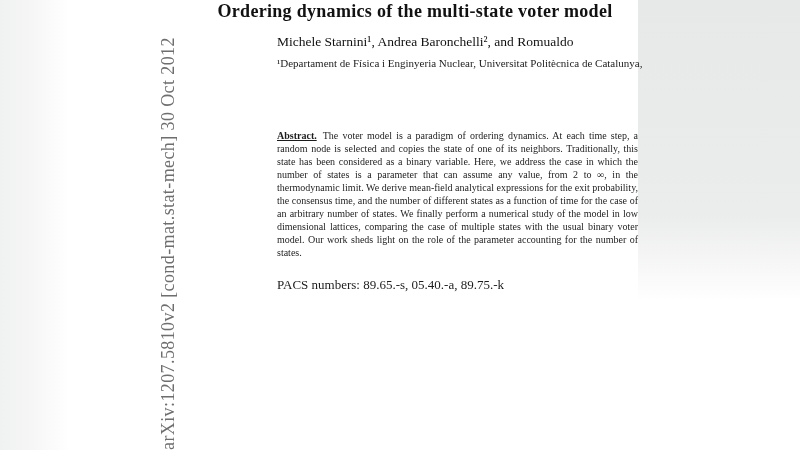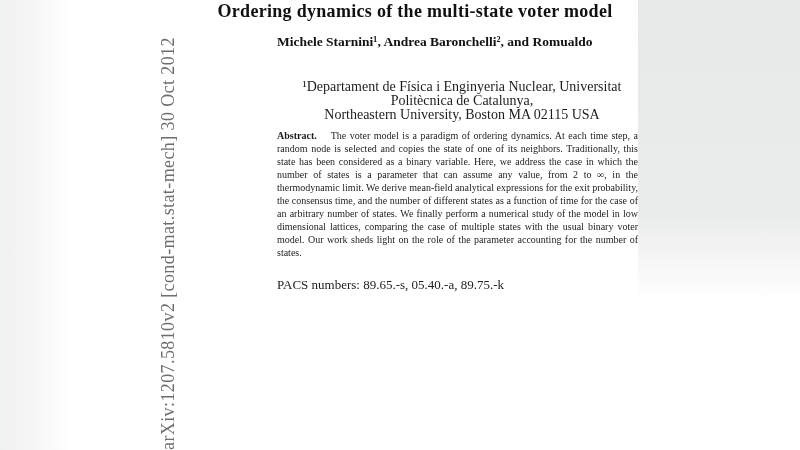--- a/index.html
+++ b/index.html
@@ -47,43 +47,43 @@
     font-size: 18px;
     font-weight: bold;
     letter-spacing: 0.3px;
     color: #111111;
   }
   .authors {
     position: absolute;
     left: 277px; top: 32px;
     width: 360px;
     font-size: 13.5px;
-    font-weight: bold;
+    font-weight: normal;
     line-height: 19px;
     color: #111111;
   }
   .affiliations {
     position: absolute;
-    left: 277px; top: 80px;
+    left: 277px; top: 56px;
     width: 370px;
-    font-size: 14px;
+    font-size: 11px;
     line-height: 14px;
-    text-align: center;
   }
   .abstract {
     position: absolute;
     left: 277px; top: 129px;
     width: 361px;
     font-size: 10px;
     line-height: 13px;
     text-align: justify;
   }
   .abstract .abs-label {
     font-weight: bold;
-    margin-right: 14px;
+    margin-right: 6px;
+    text-decoration: underline;
   }
   .pacs {
     position: absolute;
     left: 277px; top: 277px;
     width: 370px;
     font-size: 13px;
   }
 </style>
 </head>
 <body>
@@ -95,21 +95,20 @@
   <div class="arxiv-stamp">arXiv:1207.5810v2 [cond-mat.stat-mech] 30 Oct 2012</div>
 
   <h1 class="title">Ordering dynamics of the multi-state voter model</h1>
 
   <div class="authors">
     <div>Michele Starnini¹, Andrea Baronchelli², and Romualdo</div>
   </div>
 
   <div class="affiliations">
     <div>¹Departament de Física i Enginyeria Nuclear, Universitat Politècnica de Catalunya,</div>
-    <div>Northeastern University, Boston MA 02115 USA</div>
   </div>
 
   <p class="abstract">
     <span class="abs-label">Abstract.</span><span>The voter model is a paradigm of ordering dynamics. At each time step, a random node is selected and copies the state of one of its neighbors. Traditionally, this state has been considered as a binary variable. Here, we address the case in which the number of states is a parameter that can assume any value, from 2 to ∞, in the thermodynamic limit. We derive mean-field analytical expressions for the exit probability, the consensus time, and the number of different states as a function of time for the case of an arbitrary number of states. We finally perform a numerical study of the model in low dimensional lattices, comparing the case of multiple states with the usual binary voter model. Our work sheds light on the role of the parameter accounting for the number of states.</span>
   </p>
 
   <div class="pacs">PACS numbers: 89.65.-s, 05.40.-a, 89.75.-k</div>
 </div>
 
 </body></html>

